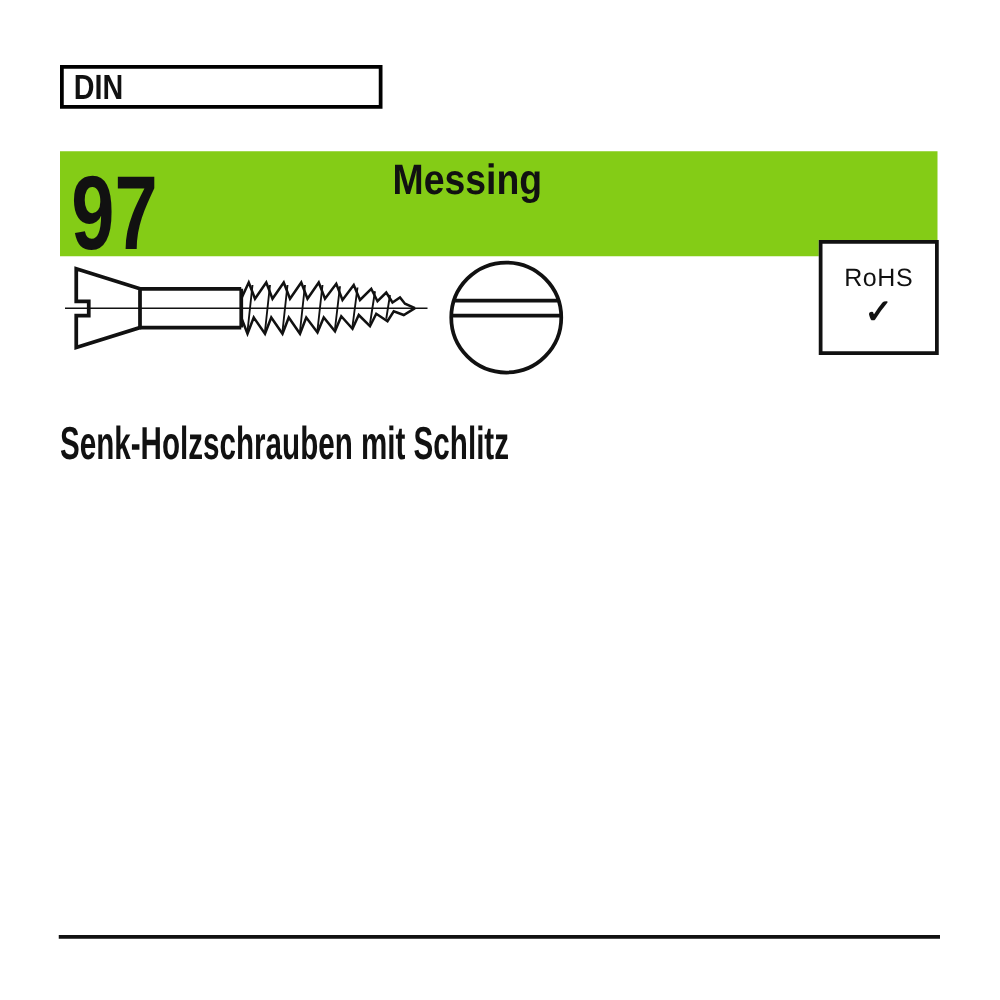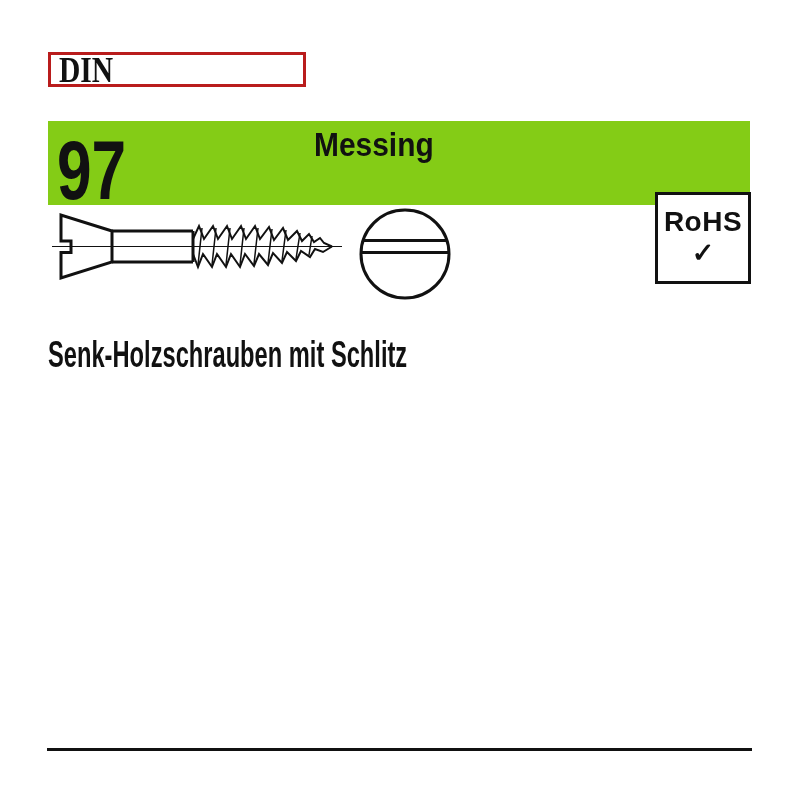--- a/index.html
+++ b/index.html
@@ -3,22 +3,22 @@
 <meta charset="utf-8">
 <style>
   html,body{margin:0;padding:0;background:#fff;}
   #page{
     position:relative;width:800px;height:800px;background:#fff;overflow:hidden;
     font-family:"Liberation Sans",sans-serif;color:#111;
   }
   
   .hdr-cell{
     position:absolute;top:52px;height:35px;box-sizing:border-box;
-    border:3px solid #b91c1c;background:#fff;display:flex;align-items:center;
-    font-weight:bold;font-size:36px;line-height:1;white-space:nowrap;font-family:Liberation Serif, serif;
+    border:3px solid #000000;background:#fff;display:flex;align-items:center;
+    font-weight:bold;font-size:28px;line-height:1;white-space:nowrap;
   }
   #hdr-din{left:48px;width:258px;padding-left:8px;}
   #hdr-right{left:314px;width:432px;padding:0 6px;justify-content:space-between;}
   .cond80{display:inline-block;transform:scaleX(0.82);transform-origin:left center;}
   .cond80r{display:inline-block;transform:scaleX(0.95);transform-origin:right center;}
   
   #banner{position:absolute;left:48px;top:89px;width:702px;height:84px;}
   #banner-num{
     position:absolute;left:9px;top:7px;font-size:84px;font-weight:bold;line-height:1;
     transform:scaleX(0.74);transform-origin:left top;white-space:nowrap;
@@ -28,21 +28,21 @@
     transform:scaleX(0.88);transform-origin:left top;white-space:nowrap;
   }
   
   #drawing-svg{position:absolute;left:45px;top:195px;}
   
   #rohs-box{
     position:absolute;left:655px;top:192px;width:96px;height:92px;box-sizing:border-box;
     border:3px solid #111;background:#fff;display:flex;flex-direction:column;
     align-items:center;justify-content:center;
   }
-  #rohs-label{font-size:28px;font-weight:bold;line-height:1.1;letter-spacing:0.5px;}
+  #rohs-label{font-size:20px;font-weight:normal;line-height:1.1;letter-spacing:0.5px;}
   #rohs-check{font-size:27px;font-weight:bold;line-height:1.1;margin-top:1px;}
   
   #page-title{
     position:absolute;left:48px;top:336px;font-size:37px;font-weight:bold;line-height:1;
     transform:scaleX(0.64);transform-origin:left top;white-space:nowrap;
   }
   
   #bottom-rule{position:absolute;left:47px;top:748px;width:705px;height:3px;background:#111;}
 </style>
 </head>

